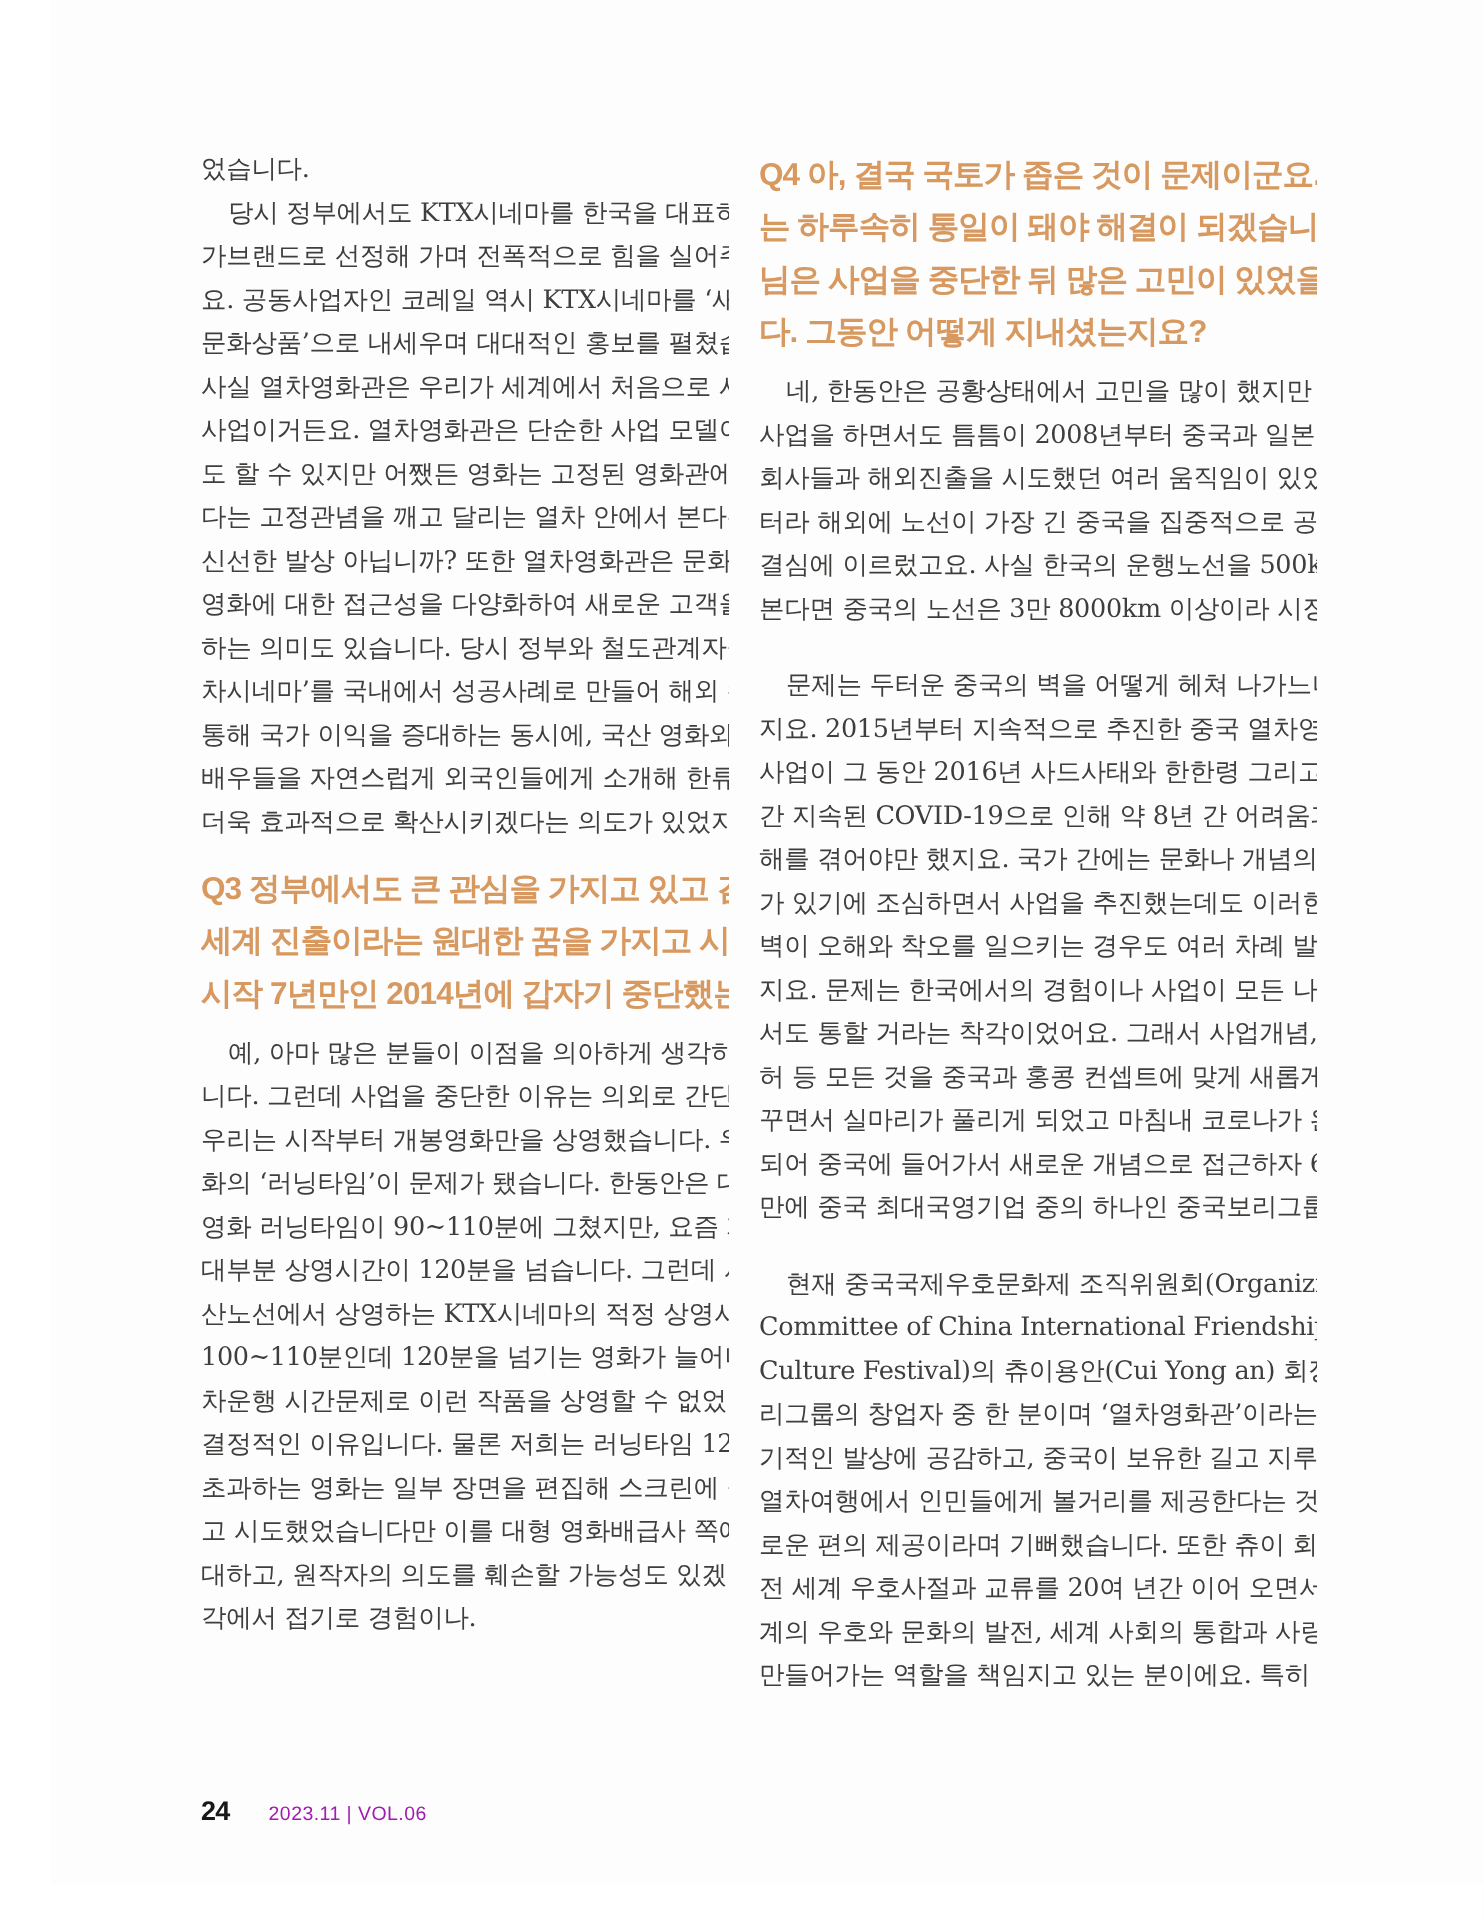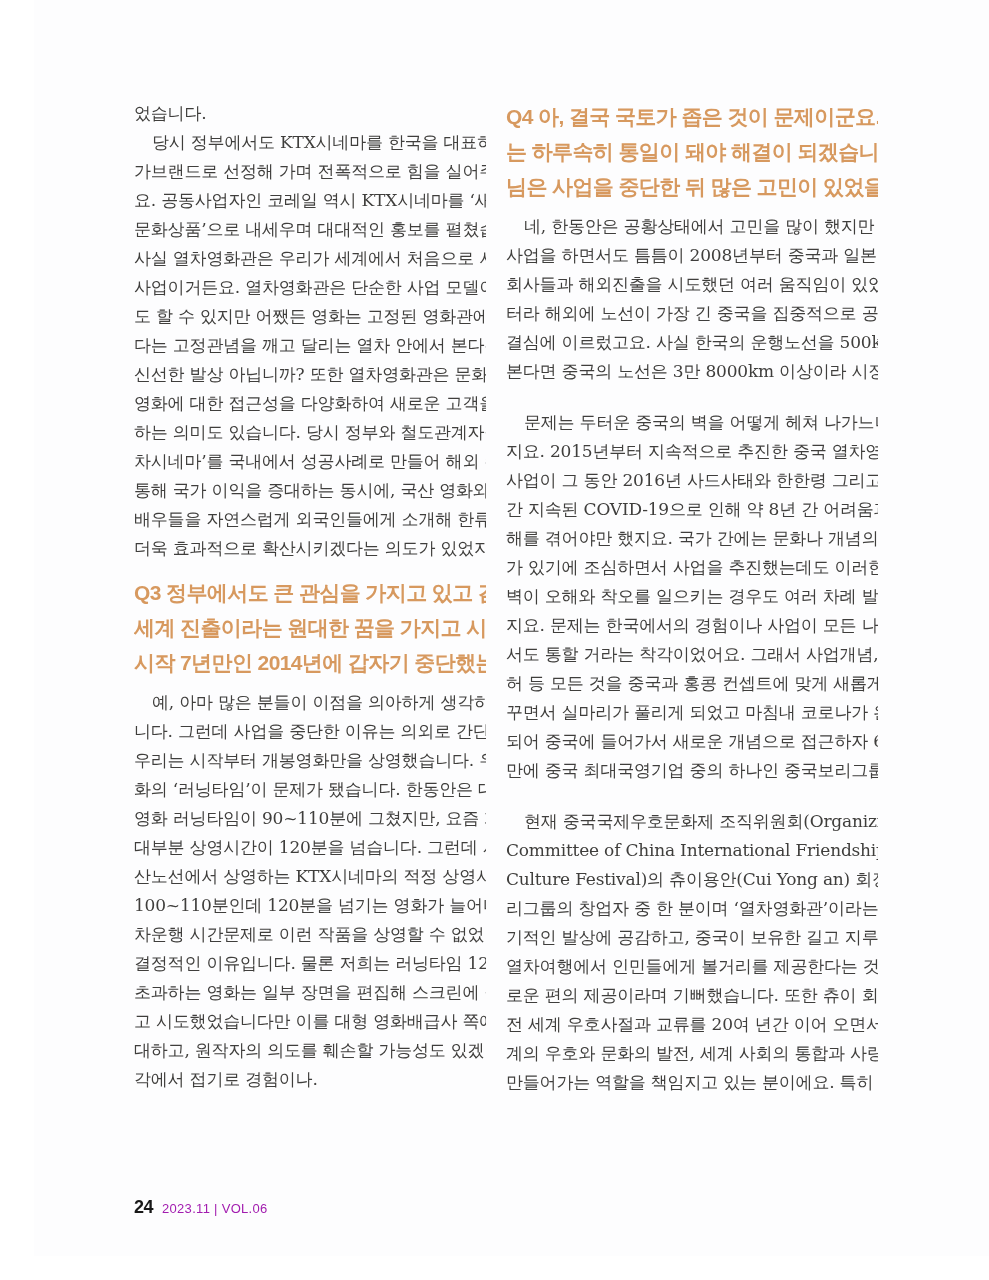--- a/index.html
+++ b/index.html
@@ -42,21 +42,21 @@
     color: #d7995f;
     letter-spacing: -0.6px;
   }
 
   .footer {
     position: absolute;
     left: 100px;
     top: 1197px;
     display: flex;
     align-items: baseline;
-    gap: 9px;
+    gap: 26px;
     font-family: "Liberation Sans", "DejaVu Sans", sans-serif;
   }
   .footer .page-num {
     font-size: 18px;
     font-weight: bold;
     color: #181818;
     letter-spacing: -0.5px;
   }
   .footer .issue {
     font-size: 13px;
@@ -109,20 +109,21 @@
         <div class="line">고 시도했었습니다만 이를 대형 영화배급사 쪽에서 반</div>
         <div class="line">대하고, 원작자의 의도를 훼손할 가능성도 있겠다는 생</div>
         <div class="line endline">각에서 접기로 경험이나.</div>
       </div>
     </div>
   <div class="column column-right">
       <div class="block question">
         <div class="line">Q4 아, 결국 국토가 좁은 것이 문제이군요. 이 문제</div>
         <div class="line">는 하루속히 통일이 돼야 해결이 되겠습니다. 김 대표</div>
         <div class="line">님은 사업을 중단한 뒤 많은 고민이 있었을 것 같습니</div>
+        <div class="line endline">다. 그동안 어떻게 지내셨는지요?</div>
       </div>
       <div class="block body">
         <div class="line indent">네, 한동안은 공황상태에서 고민을 많이 했지만 국내</div>
         <div class="line">사업을 하면서도 틈틈이 2008년부터 중국과 일본 투자</div>
         <div class="line">회사들과 해외진출을 시도했던 여러 움직임이 있었던</div>
         <div class="line">터라 해외에 노선이 가장 긴 중국을 집중적으로 공략할</div>
         <div class="line">결심에 이르렀고요. 사실 한국의 운행노선을 500km로</div>
         <div class="line">본다면 중국의 노선은 3만 8000km 이상이라 시장성이</div>
       </div>
       <div class="block body space-before">

